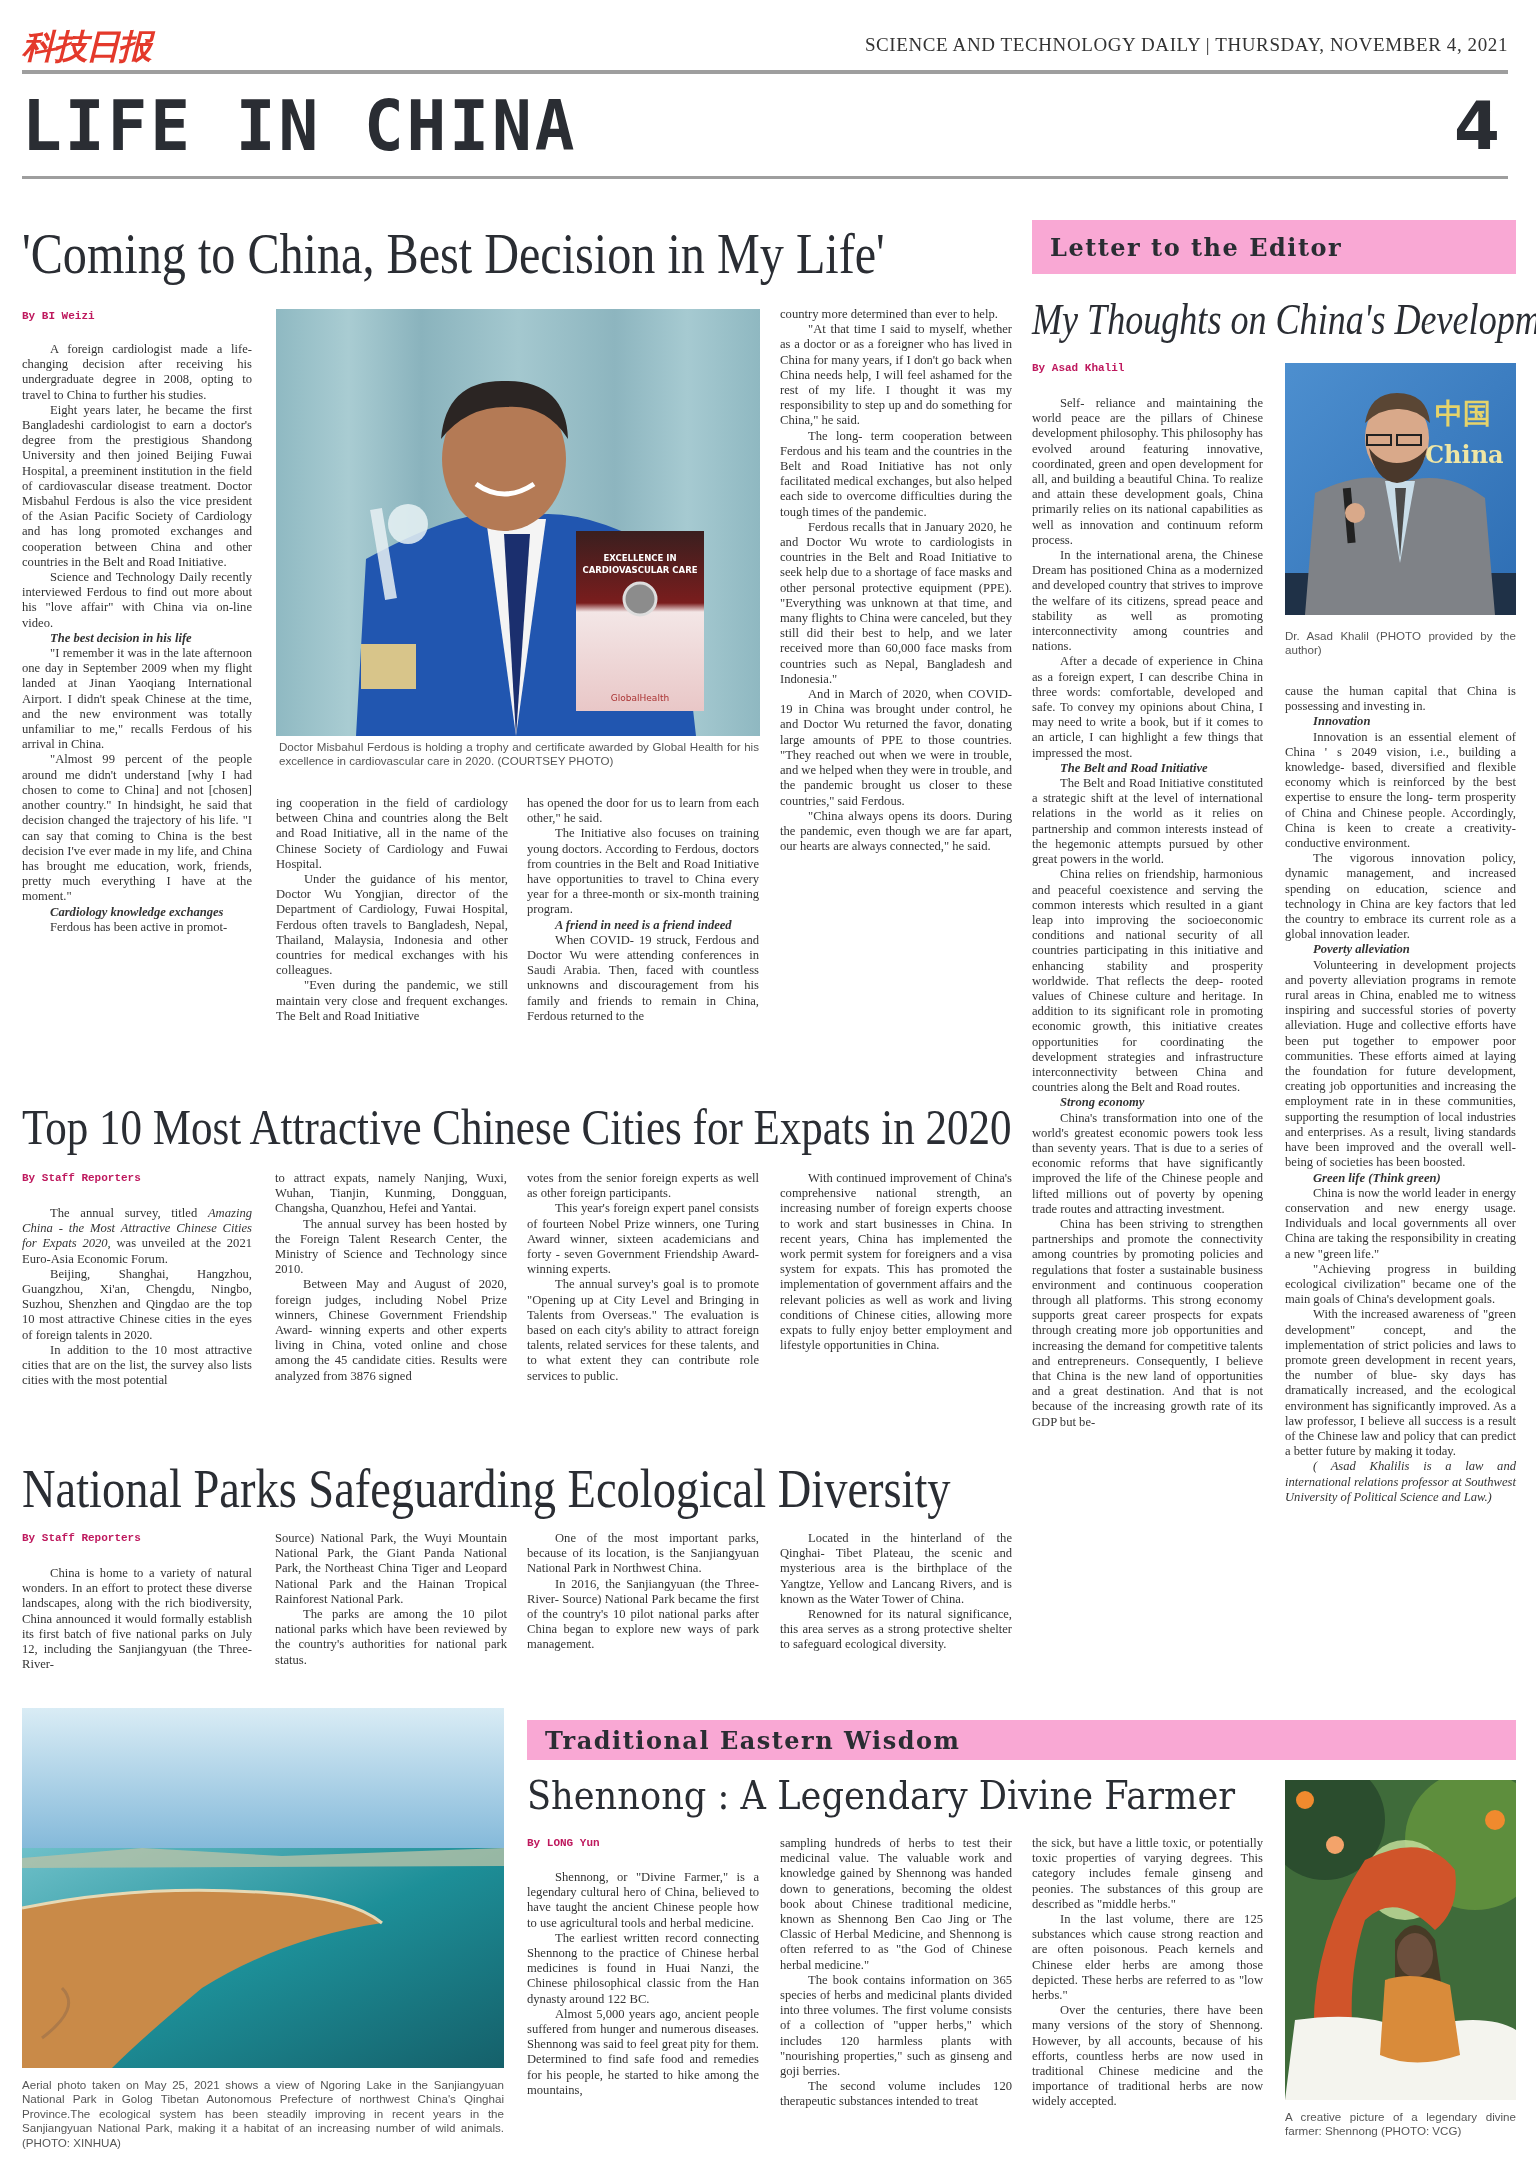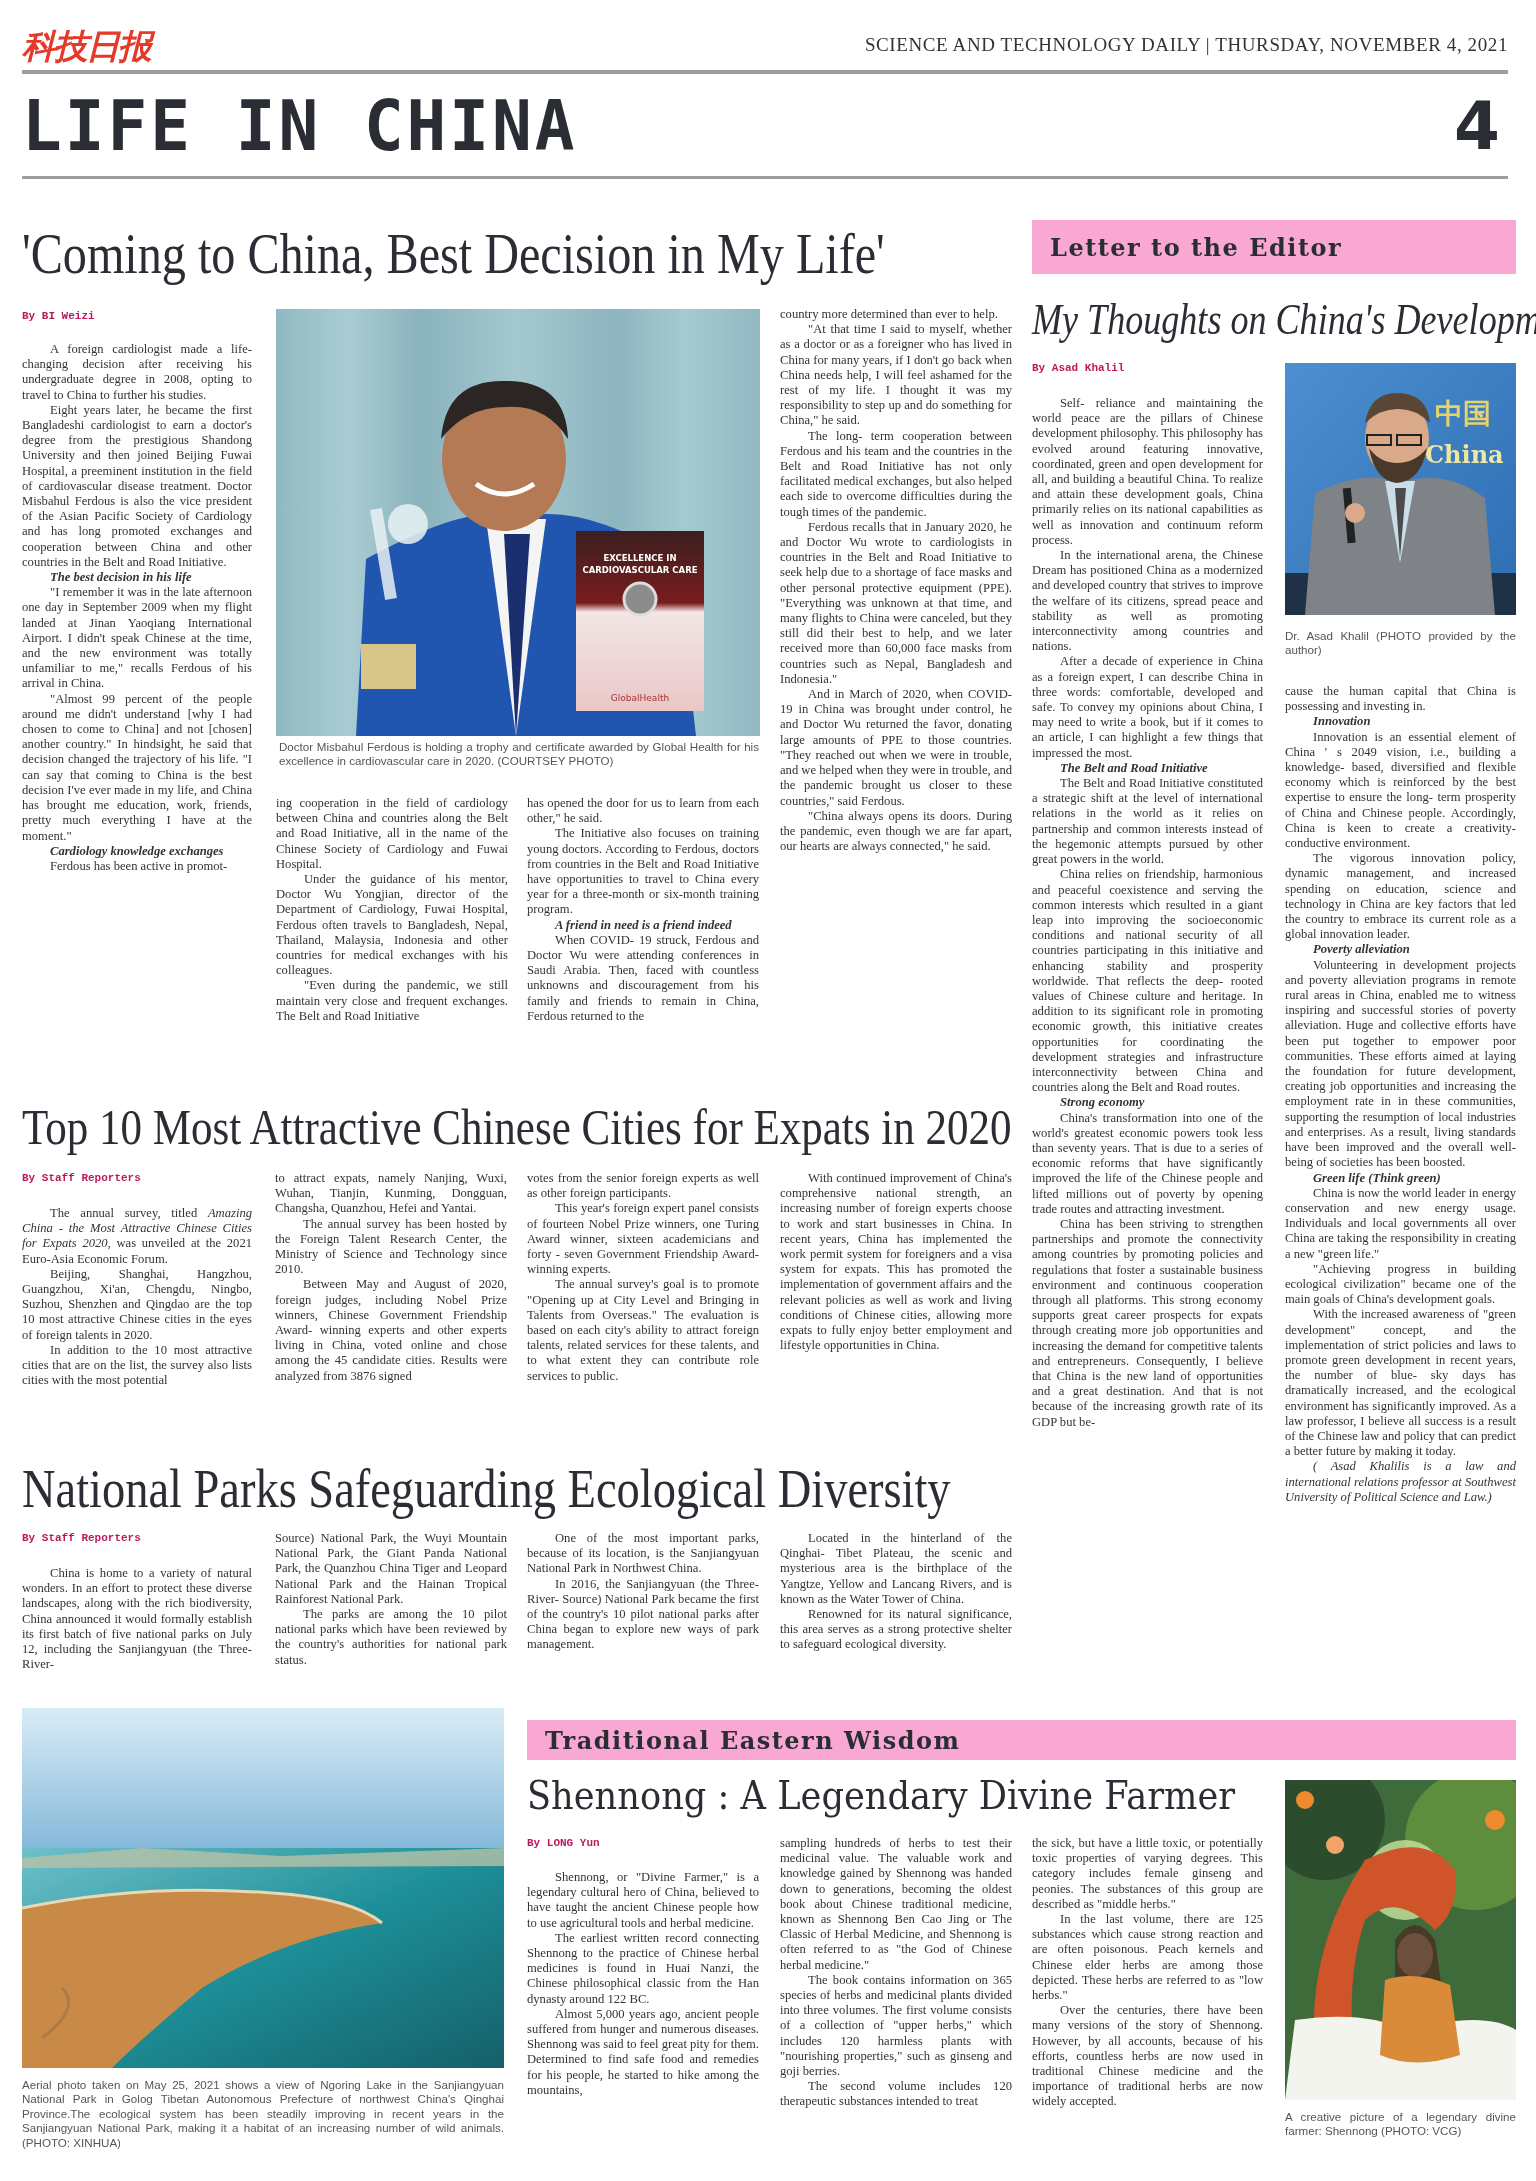--- a/index.html
+++ b/index.html
@@ -40,20 +40,21 @@
 <div class="abs section-title">LIFE IN CHINA</div>
 <div class="abs page-num">4</div>
 <div class="abs rule" style="top:176px; height:3px;"></div>
 
 <div class="abs headline h-big" style="left:22px; top:222px;">'Coming to China, Best Decision in My Life'</div>
 <div class="abs byline" style="left:22px; top:310px;">By BI Weizi</div>
 
 <div class="abs col" style="left:22px; top:342px; width:230px;">
   <p>A foreign cardiologist made a life-changing decision after receiving his undergraduate degree in 2008, opting to travel to China to further his studies.</p>
   <p>Eight years later, he became the first Bangladeshi cardiologist to earn a doctor's degree from the prestigious Shandong University and then joined Beijing Fuwai Hospital, a preeminent institution in the field of cardiovascular disease treatment. Doctor Misbahul Ferdous is also the vice president of the Asian Pacific Society of Cardiology and has long promoted exchanges and cooperation between China and other countries in the Belt and Road Initiative.</p>
+  <p>Science and Technology Daily recently interviewed Ferdous to find out more about his "love affair" with China via on-line video.</p>
   <p class="sub">The best decision in his life</p>
   <p>"I remember it was in the late afternoon one day in September 2009 when my flight landed at Jinan Yaoqiang International Airport. I didn't speak Chinese at the time, and the new environment was totally unfamiliar to me," recalls Ferdous of his arrival in China.</p>
   <p>"Almost 99 percent of the people around me didn't understand [why I had chosen to come to China] and not [chosen] another country." In hindsight, he said that decision changed the trajectory of his life. "I can say that coming to China is the best decision I've ever made in my life, and China has brought me education, work, friends, pretty much everything I have at the moment."</p>
   <p class="sub">Cardiology knowledge exchanges</p>
   <p>Ferdous has been active in promot-</p>
 </div>
 
 <div class="abs photo" style="left:276px; top:309px; width:484px; height:427px;">
   <svg viewBox="0 0 484 427" preserveAspectRatio="none">
     <defs>
@@ -192,21 +193,21 @@
   <p>With continued improvement of China's comprehensive national strength, an increasing number of foreign experts choose to work and start businesses in China. In recent years, China has implemented the work permit system for foreigners and a visa system for expats. This has promoted the implementation of government affairs and the relevant policies as well as work and living conditions of Chinese cities, allowing more expats to fully enjoy better employment and lifestyle opportunities in China.</p>
 </div>
 
 <div class="abs headline h-big" style="left:22px; top:1458px; font-size:54px;">National Parks Safeguarding Ecological Diversity</div>
 <div class="abs byline" style="left:22px; top:1532px;">By Staff Reporters</div>
 
 <div class="abs col" style="left:22px; top:1566px; width:230px;">
   <p>China is home to a variety of natural wonders. In an effort to protect these diverse landscapes, along with the rich biodiversity, China announced it would formally establish its first batch of five national parks on July 12, including the Sanjiangyuan (the Three- River-</p>
 </div>
 <div class="abs col" style="left:275px; top:1531px; width:232px;">
-  <p class="noind">Source) National Park, the Wuyi Mountain National Park, the Giant Panda National Park, the Quanzhou China Tiger and Leopard National Park and the Hainan Tropical Rainforest National Park.</p>
+  <p class="noind">Source) National Park, the Wuyi Mountain National Park, the Giant Panda National Park, the Northeast China Tiger and Leopard National Park and the Hainan Tropical Rainforest National Park.</p>
   <p>The parks are among the 10 pilot national parks which have been reviewed by the country's authorities for national park status.</p>
 </div>
 <div class="abs col" style="left:527px; top:1531px; width:232px;">
   <p>One of the most important parks, because of its location, is the Sanjiangyuan National Park in Northwest China.</p>
   <p>In 2016, the Sanjiangyuan (the Three- River- Source) National Park became the first of the country's 10 pilot national parks after China began to explore new ways of park management.</p>
 </div>
 <div class="abs col" style="left:780px; top:1531px; width:232px;">
   <p>Located in the hinterland of the Qinghai- Tibet Plateau, the scenic and mysterious area is the birthplace of the Yangtze, Yellow and Lancang Rivers, and is known as the Water Tower of China.</p>
   <p>Renowned for its natural significance, this area serves as a strong protective shelter to safeguard ecological diversity.</p>
 </div>

